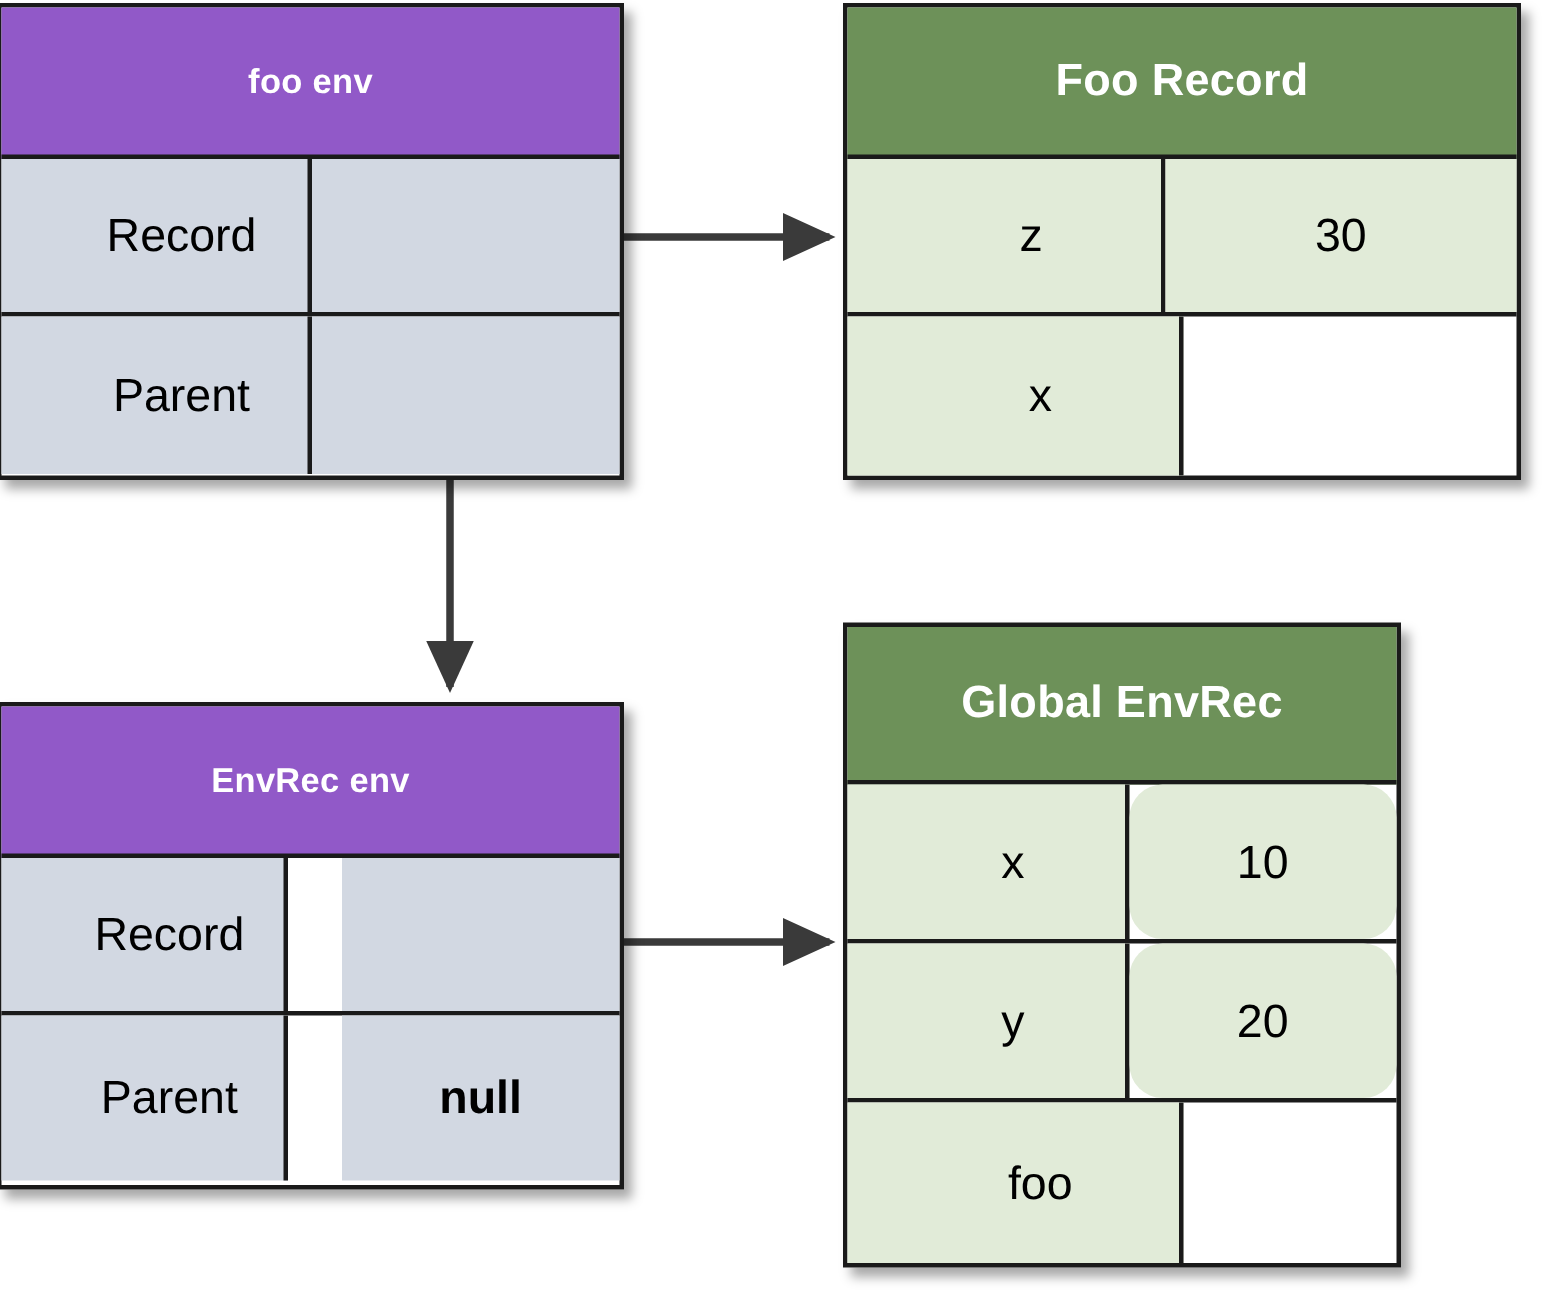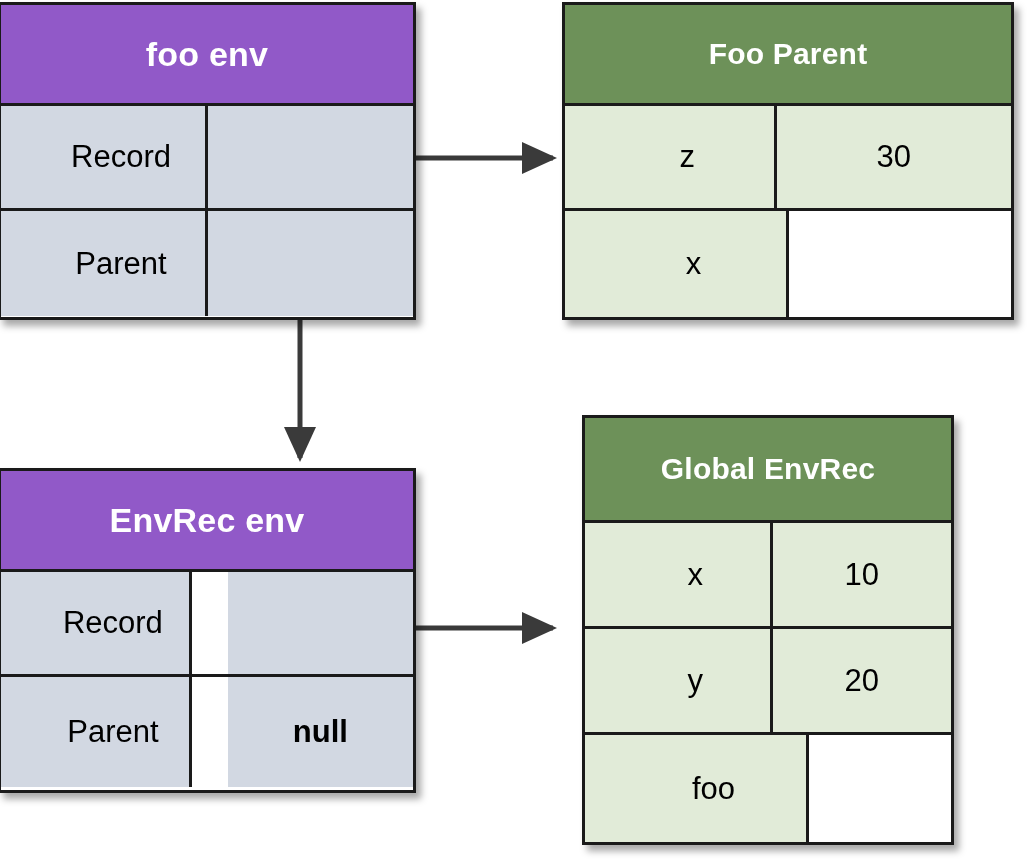--- a/index.html
+++ b/index.html
@@ -32,21 +32,21 @@
     box-sizing: border-box;
     display: flex;
     align-items: center;
     justify-content: center;
     color: #ffffff;
     font-weight: bold;
     letter-spacing: 0.2px;
     border-bottom: 3px solid #1a1a1a;
     width: 100%;
   }
-  .env-header { background: #9159c8; font-size: 34px; }
+  .env-header { background: #9159c8; font-size: 23px; }
   .rec-header { background: #6d9159; font-size: 30px; }
 
   .row {
     box-sizing: border-box;
     display: flex;
     width: 100%;
     border-bottom: 3px solid #1a1a1a;
   }
   .row.last { border-bottom: none; }
 
@@ -90,27 +90,27 @@
   #foo-rec {
     left: 562px; top: 2px; width: 452px; height: 318px;
   }
   #foo-rec .box-header { height: 101px; }
   #foo-rec .row { height: 105px; }
   #foo-rec .row.last { height: 106px; }
   #foo-rec .cell.key { width: 224px; }
   #foo-rec .cell.val { width: 251px; }
 
   #global-rec {
-    left: 562px; top: 415px; width: 372px; height: 430px; margin-left: 20px;
+    left: 562px; top: 415px; width: 372px; height: 430px;
   }
   #global-rec .box-header { height: 105px; }
   #global-rec .row { height: 106px; }
   #global-rec .row.last { height: 107px; }
   #global-rec .cell.key { width: 224px; }
-  #global-rec .cell.val { width: 222px; }
+  #global-rec .cell.val { width: 222px; border-radius: 22px; }
 
   
   #connectors {
     position: absolute;
     left: 0; top: 0;
     width: 1035px; height: 861px;
     pointer-events: none;
   }
 </style>
 </head>
@@ -149,21 +149,21 @@
       <div class="cell val"></div>
     </div>
 
     <div class="row last">
       <div class="cell key">Parent</div>
       <div class="cell val"></div>
     </div>
   </div>
 
   <div class="box rec-box" id="foo-rec">
-    <div class="box-header rec-header">Foo Parent</div>
+    <div class="box-header rec-header">Foo Record</div>
 
     <div class="row">
       <div class="cell key">z</div>
       <div class="cell val">30</div>
     </div>
 
     <div class="row last">
       <div class="cell key">x</div>
     </div>
   </div>

